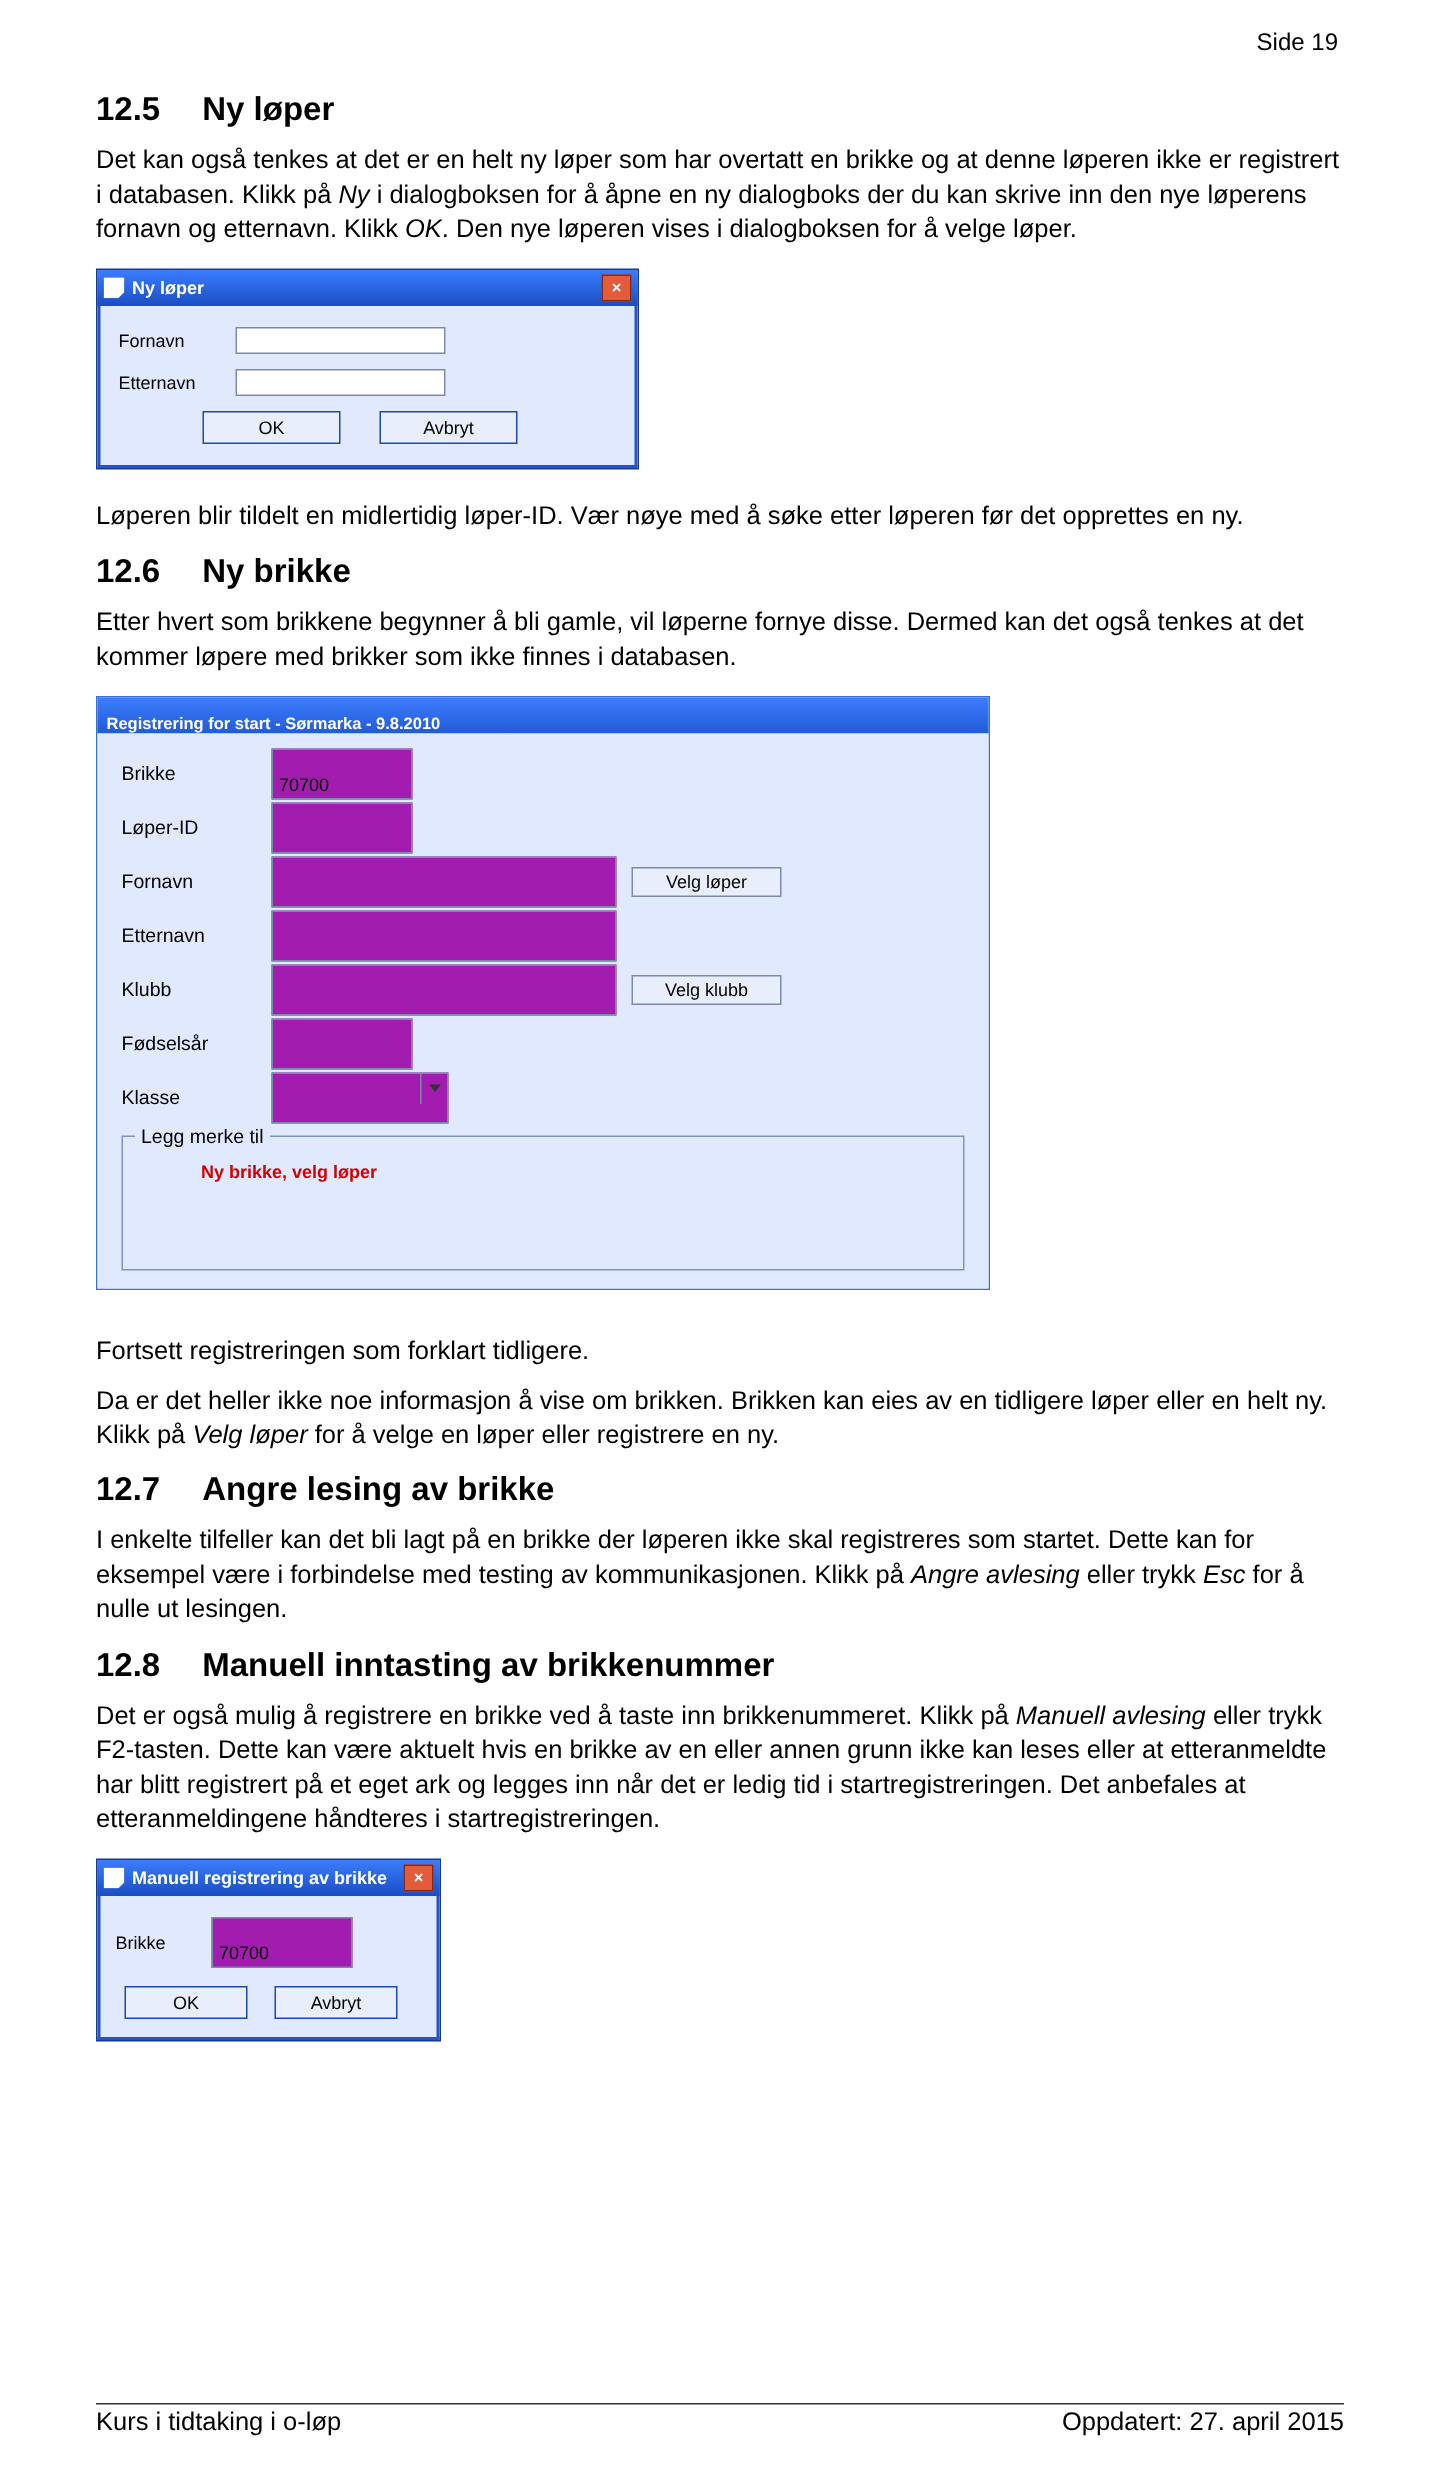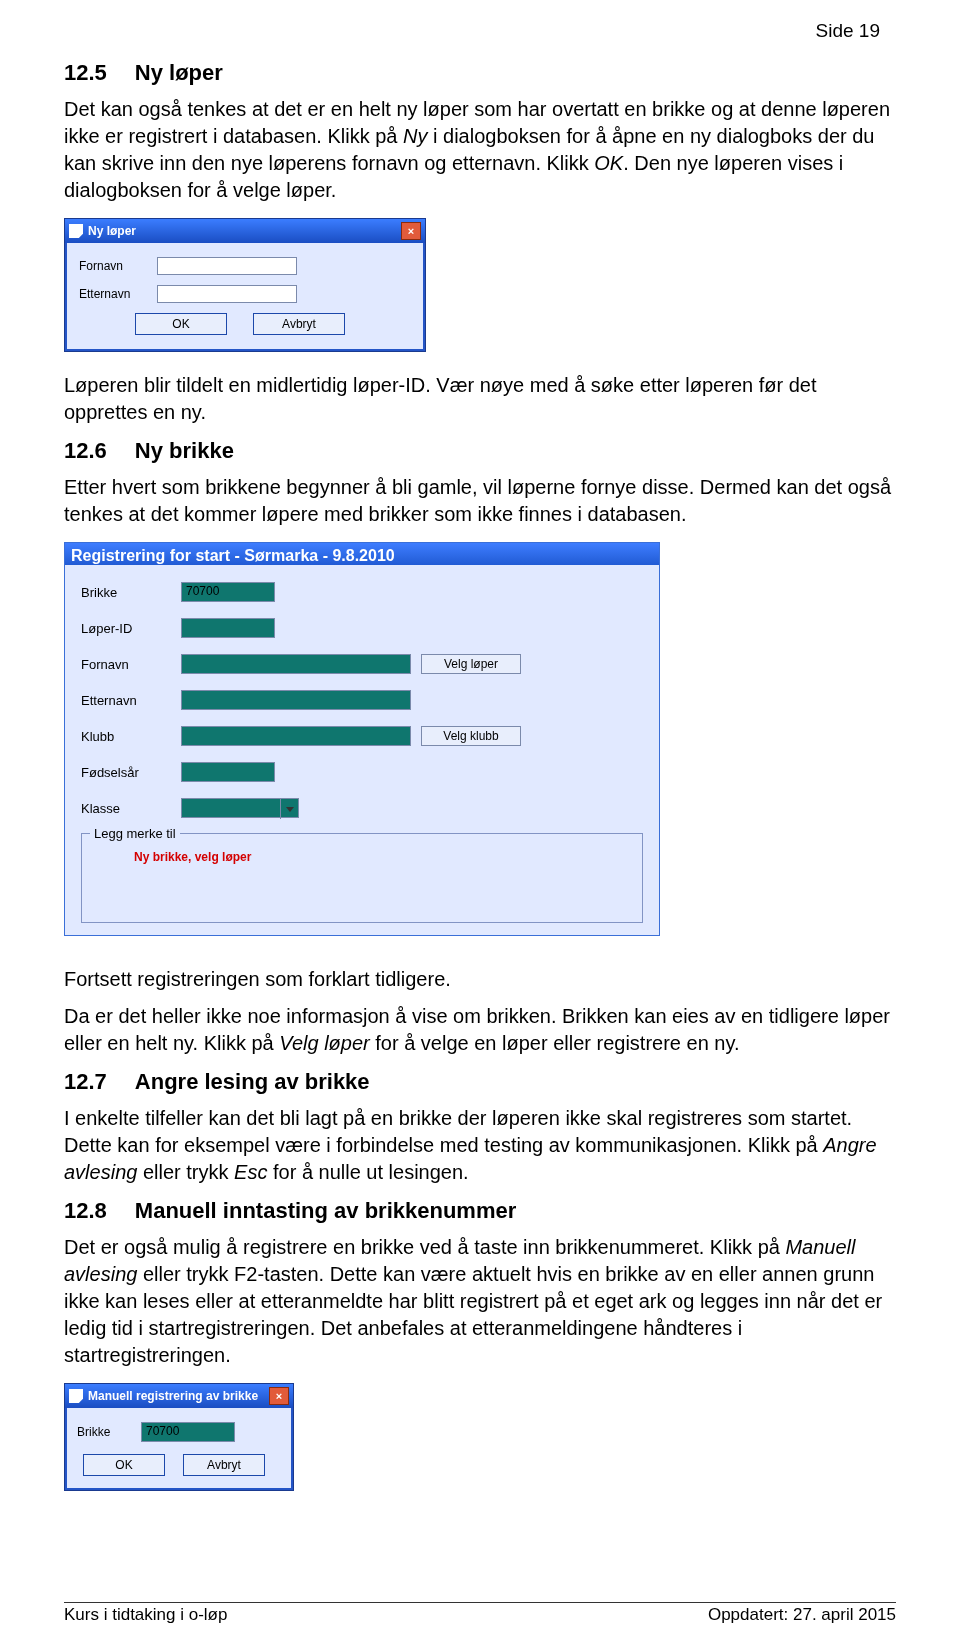--- a/index.html
+++ b/index.html
@@ -11,30 +11,30 @@
     width: 960px;
   }
   .page {
     padding: 48px 64px 24px 64px;
     position: relative;
     min-height: 1649px;
   }
   .page-number {
     position: absolute;
     top: 20px;
-    right: 80px;
-    font-size: 19px;
+    right: 68px;
+    font-size: 16px;
   }
   h2.section-title {
     font-size: 22px;
     font-weight: bold;
     margin: 12px 0 10px 0;
   }
   .section-num { display: inline-block; margin-right: 28px; }
-  p.body { font-size: 20px; line-height: 1.35; margin: 10px 0; }
+  p.body { font-size: 17px; line-height: 1.35; margin: 10px 0; }
   em.it { font-style: italic; }
   
   .dlg1 {
     width: 362px;
     margin: 14px 0 20px 0;
     border: 1px solid #1A3A8F;
     background: linear-gradient(#2b63d7, #1c4bb4);
     padding: 0;
   }
   .dlg1-titlebar {
@@ -82,32 +82,32 @@
 
   
   .dlg2 {
     width: 596px;
     margin: 14px 0 30px 0;
     border:1px solid #3a6fd8;
   }
   .dlg2-titlebar {
     height: 22px;
     background: linear-gradient(#3e7dff,#215bd4);
-    color:#fff; font-size:16px; font-weight:bold;
-    display:flex; align-items:flex-end; padding:0 6px;
+    color:#fff; font-size:11px; font-weight:bold;
+    display:flex; align-items:flex-start; padding:12px 6px;
   }
   .dlg2-body {
     background:#e1e9ff;
     padding: 16px 16px 12px 16px;
   }
   .dlg2-row { display:flex; align-items:center; margin-bottom:14px; height:22px;}
   .dlg2-label { width:100px; font-size:13px; color:#000; }
   .dlg2-input {
-    height:20px; border:1px solid #7b8aab; background:#0f766e; font-size:12px;
-    padding:1px 4px;
+    height:20px; border:1px solid #7b8aab; background:#a21caf; font-size:12px;
+    padding:16px 4px;
   }
   .w94 { width:94px; }
   .w230 { width:230px; }
   .dlg2-btn {
     height:20px; width:100px; margin-left:10px;
     background:#e8eefc; border:1px solid #7b8aab;
     font-size:12px; display:flex; align-items:center; justify-content:center;
   }
   .dlg2-select { position:relative; }
   .dlg2-select .caret {

